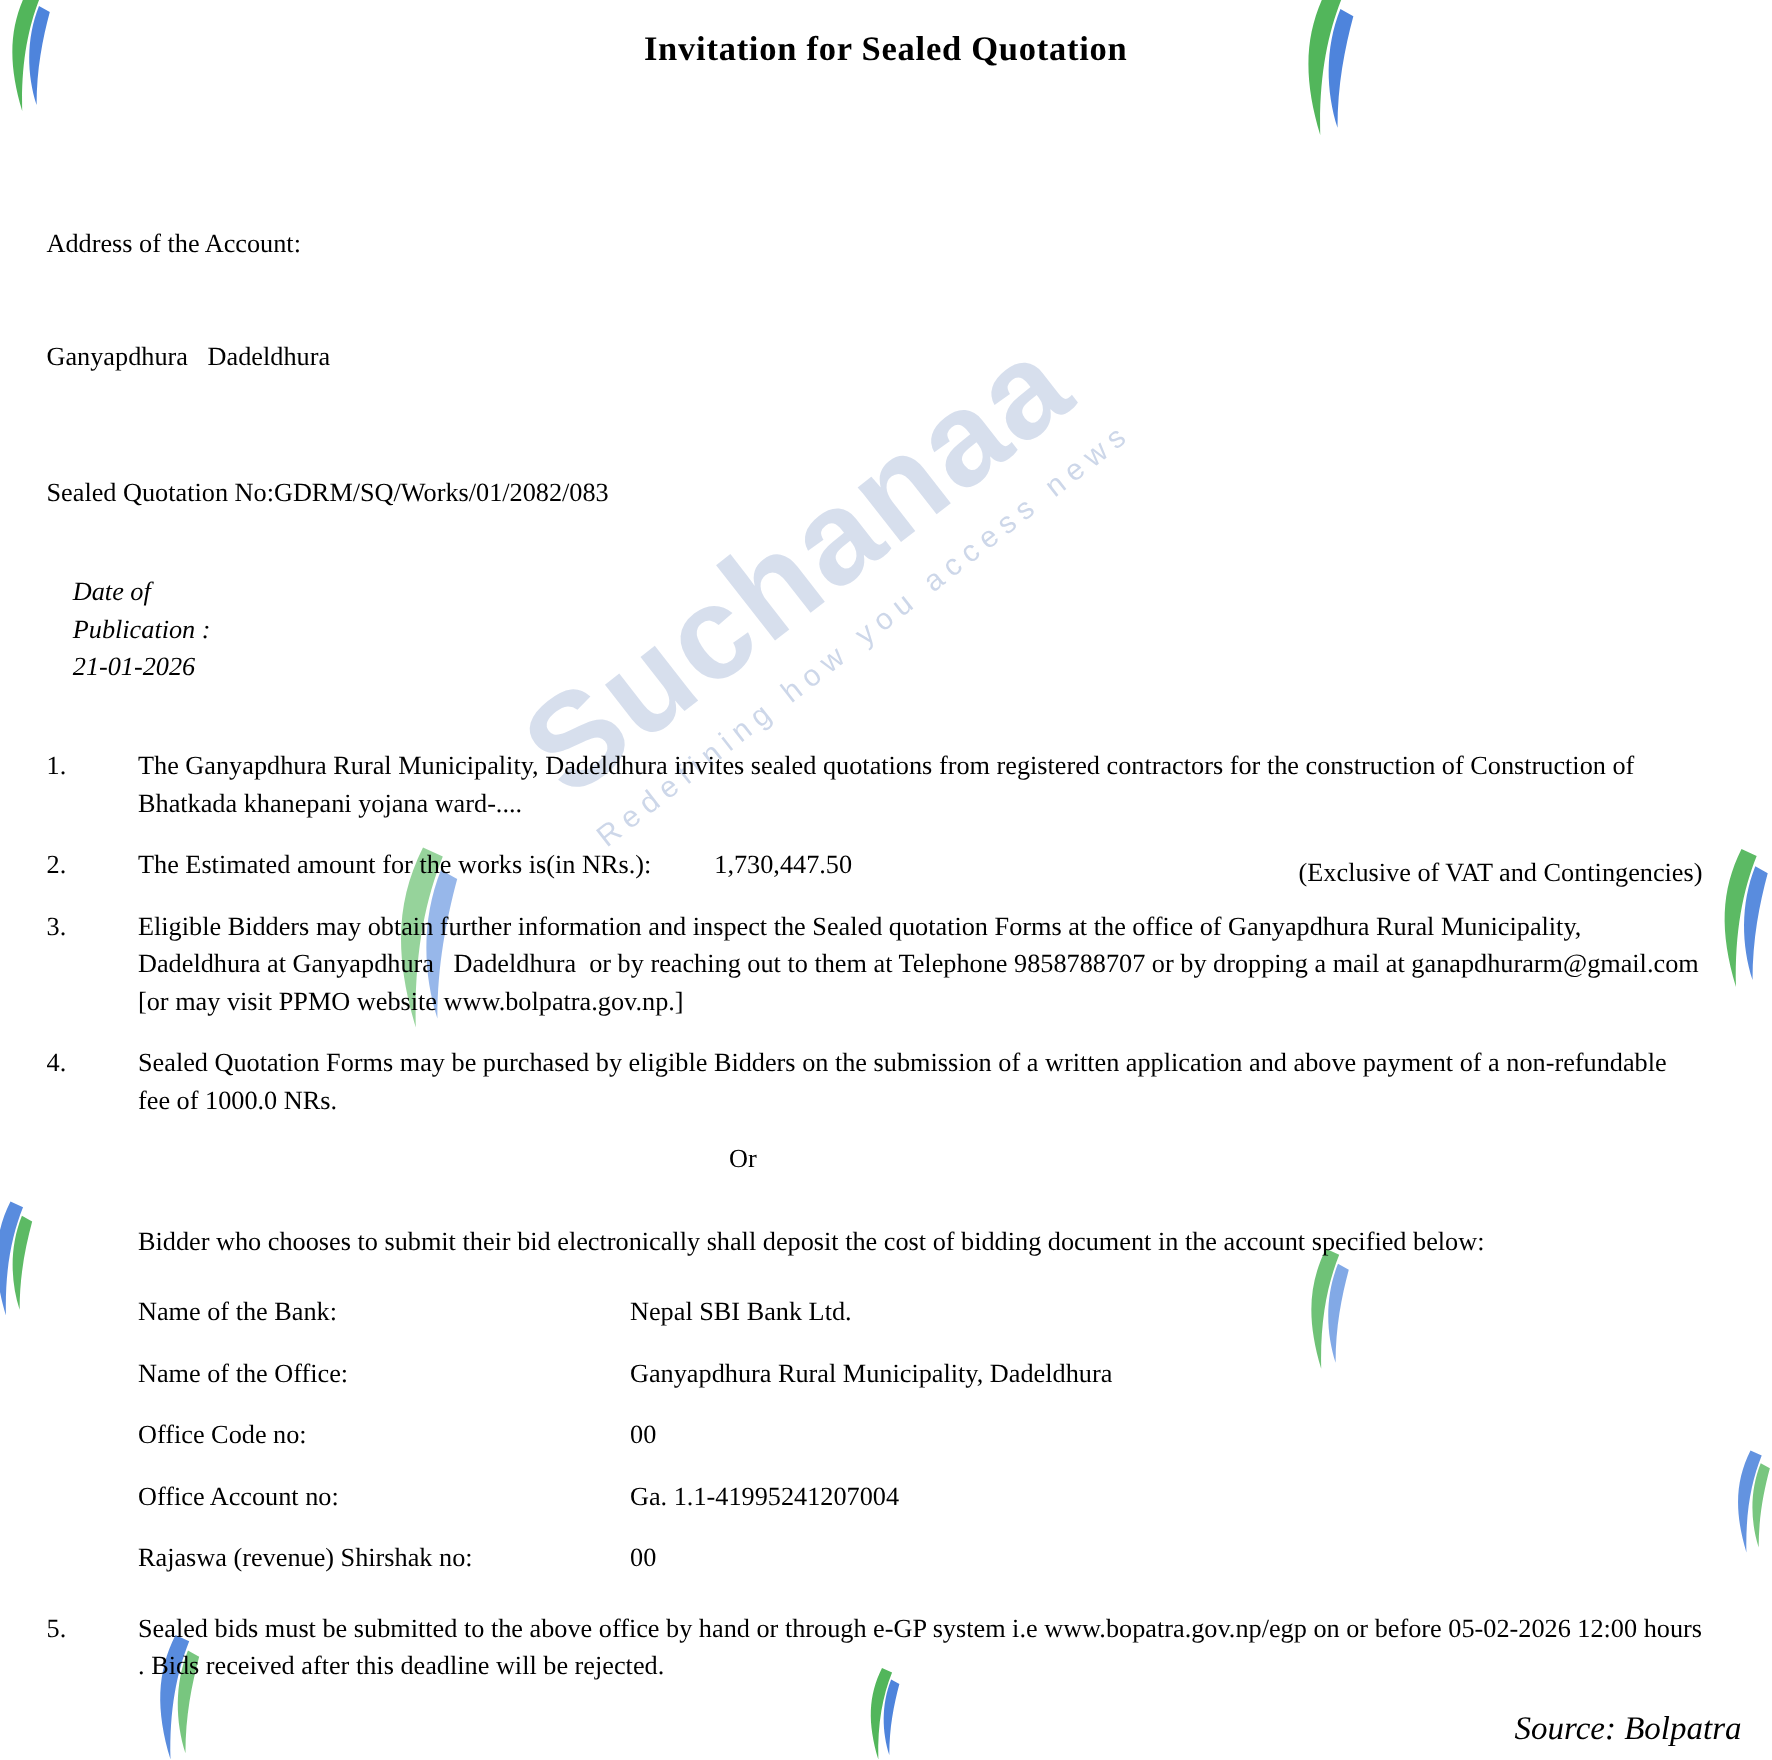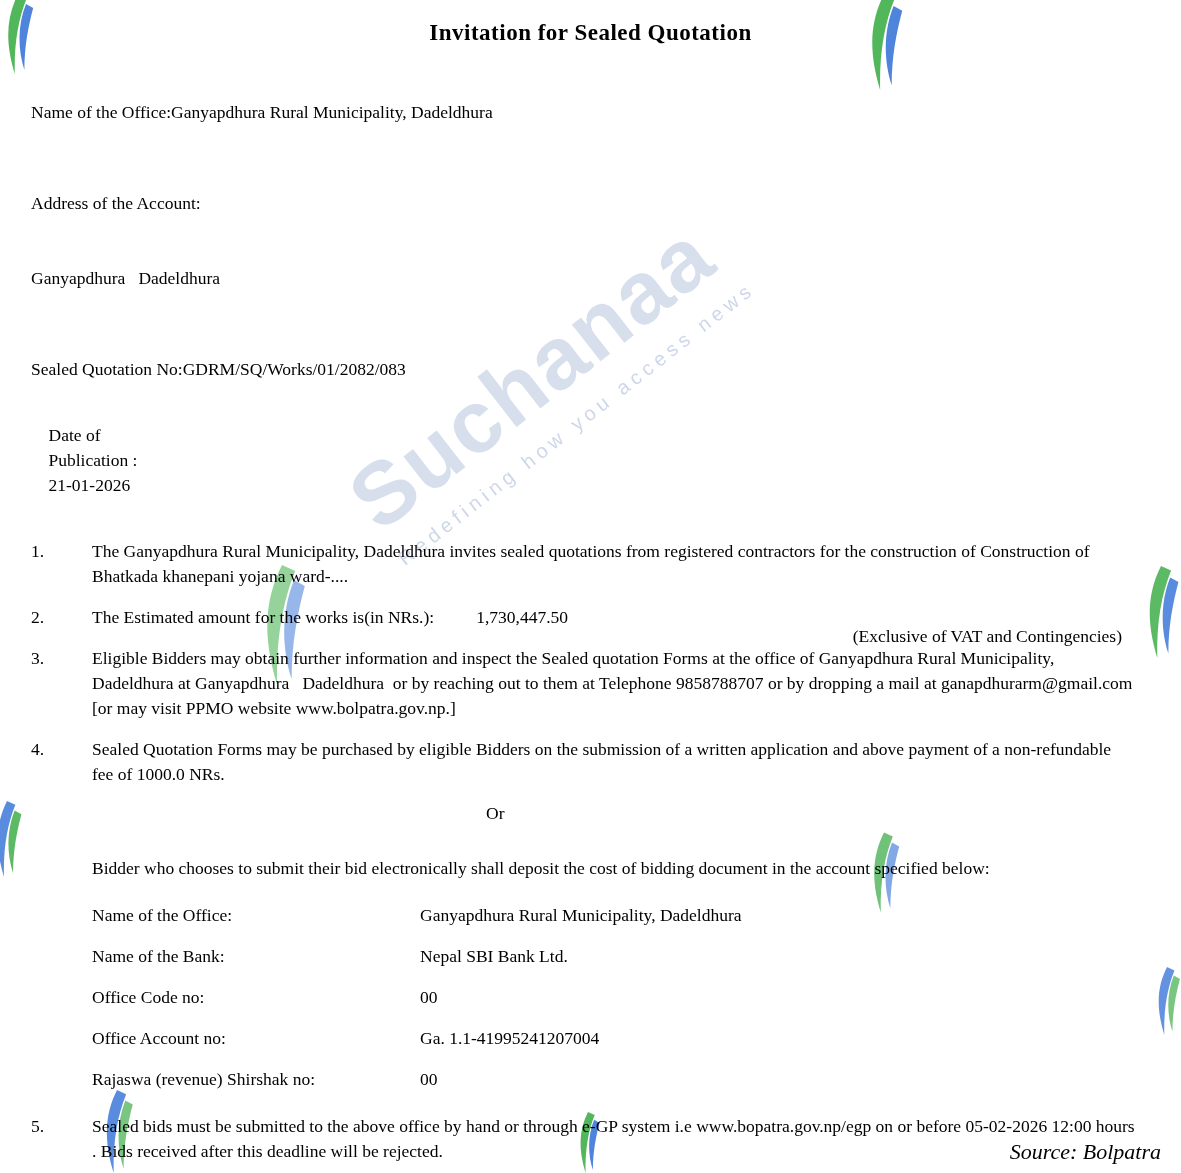--- a/index.html
+++ b/index.html
@@ -26,29 +26,29 @@
     color:rgba(130,155,200,0.40);
   }
   
   .doc{position:relative;z-index:1;padding:0 31px;}
   h1{
     text-align:center;font-size:23px;font-weight:700;
     margin:20px 0 54px 0;letter-spacing:0.5px;
   }
   .meta{font-size:17.5px;line-height:25px;margin:0 0 16px 0;white-space:pre-wrap;}
   .meta-2line span{display:block;}
-  .dateline span{display:inline-block;}
+  .dateline span{display:inline-block;font-style:italic;}
   .dl-1{width:134px;}
   .dl-2{width:125px;}
   .item{display:flex;font-size:17.5px;line-height:25px;margin:0 0 16px 0;}
   .num{width:61px;flex:none;}
   .ibody{flex:1;padding-right:14px;white-space:pre-wrap;}
   .item2-row{display:flex;align-items:baseline;}
   .item2-row .amount{margin-left:42px;}
-  .item2-row .excl{margin-left:auto;margin-right:14px;position:relative;top:19px;}
+  .item2-row .excl{margin-left:auto;margin-right:1px;position:relative;top:5px;}
   .or-line{font-size:17.5px;margin:12px 0 32px 455px;}
   .intro{font-size:17.5px;line-height:25px;margin:0 0 22px 61px;}
   .bank{margin:0 0 22px 61px;}
   .bank-row{display:flex;font-size:17.5px;line-height:25px;margin-bottom:16px;}
   .bank-row .blabel{width:328px;flex:none;}
   .bank-row .bvalue{flex:1;}
   .footer-source{
     position:absolute;right:20px;bottom:8px;z-index:1;
     font-size:22px;font-style:italic;
   }
@@ -103,21 +103,20 @@
 
 <svg class="deco" style="left:1150px;top:955px;width:34px;height:92px;" viewBox="0 0 100 200">
     <path d="M50 0 C20 60 18 120 42 200 C40 120 52 60 72 10 Z" fill="#2f6fd6" opacity="0.75"></path>
     <path d="M70 25 C48 80 50 140 66 190 C66 130 76 80 88 35 Z" fill="#3fae49" opacity="0.7"></path>
   </svg>
 
 <div class="doc">
 
   <h1>Invitation for Sealed Quotation</h1>
 
-  <p class="meta">Name of the Office:Ganyapdhura Rural Municipality, Dadeldhura</p>
 
   <p class="meta meta-2line">
     <span>Address of the Account:</span>
     <span>Ganyapdhura   Dadeldhura</span>
   </p>
 
   <p class="meta">Sealed Quotation No:GDRM/SQ/Works/01/2082/083</p>
 
   <p class="meta dateline">
     <span class="dl-1">Date of</span>
@@ -148,26 +147,26 @@
     <div class="num">4.</div>
     <div class="ibody">Sealed Quotation Forms may be purchased by eligible Bidders on the submission of a written application and above payment of a non-refundable fee of 1000.0 NRs.</div>
   </div>
 
   <p class="or-line">Or</p>
 
   <p class="intro">Bidder who chooses to submit their bid electronically shall deposit the cost of bidding document in the account specified below:</p>
 
   <div class="bank">
     <div class="bank-row">
+      <span class="blabel">Name of the Bank:</span>
+      <span class="bvalue">Nepal SBI Bank Ltd.</span>
+    </div>
+    <div class="bank-row">
       <span class="blabel">Name of the Office:</span>
       <span class="bvalue">Ganyapdhura Rural Municipality, Dadeldhura</span>
-    </div>
-    <div class="bank-row">
-      <span class="blabel">Name of the Bank:</span>
-      <span class="bvalue">Nepal SBI Bank Ltd.</span>
     </div>
     <div class="bank-row">
       <span class="blabel">Office Code no:</span>
       <span class="bvalue">00</span>
     </div>
     <div class="bank-row">
       <span class="blabel">Office Account no:</span>
       <span class="bvalue">Ga. 1.1-41995241207004</span>
     </div>
     <div class="bank-row">

